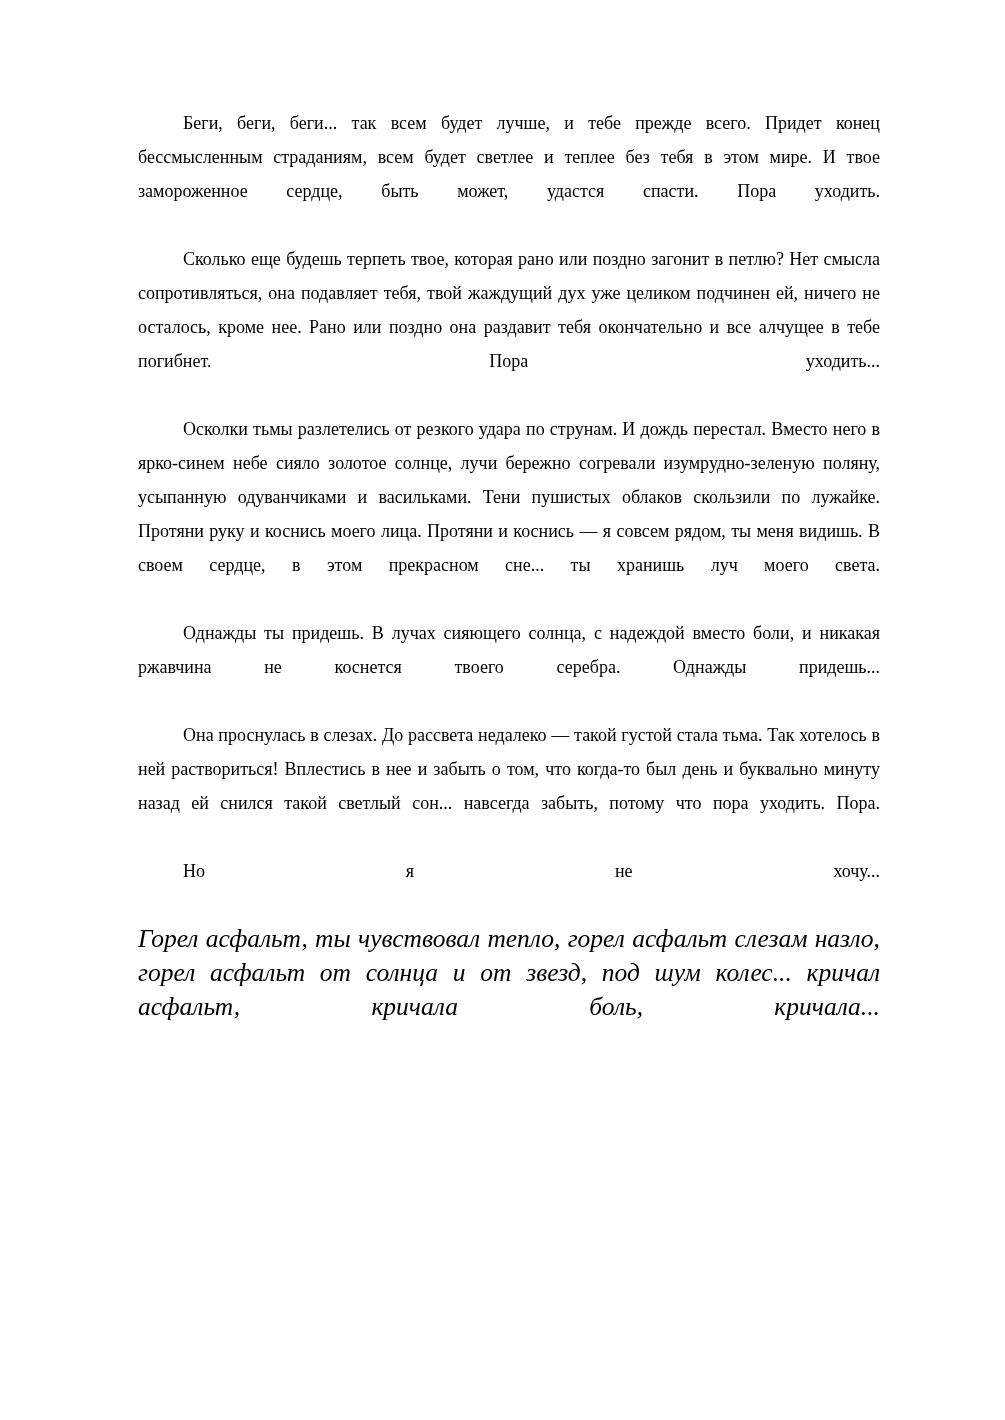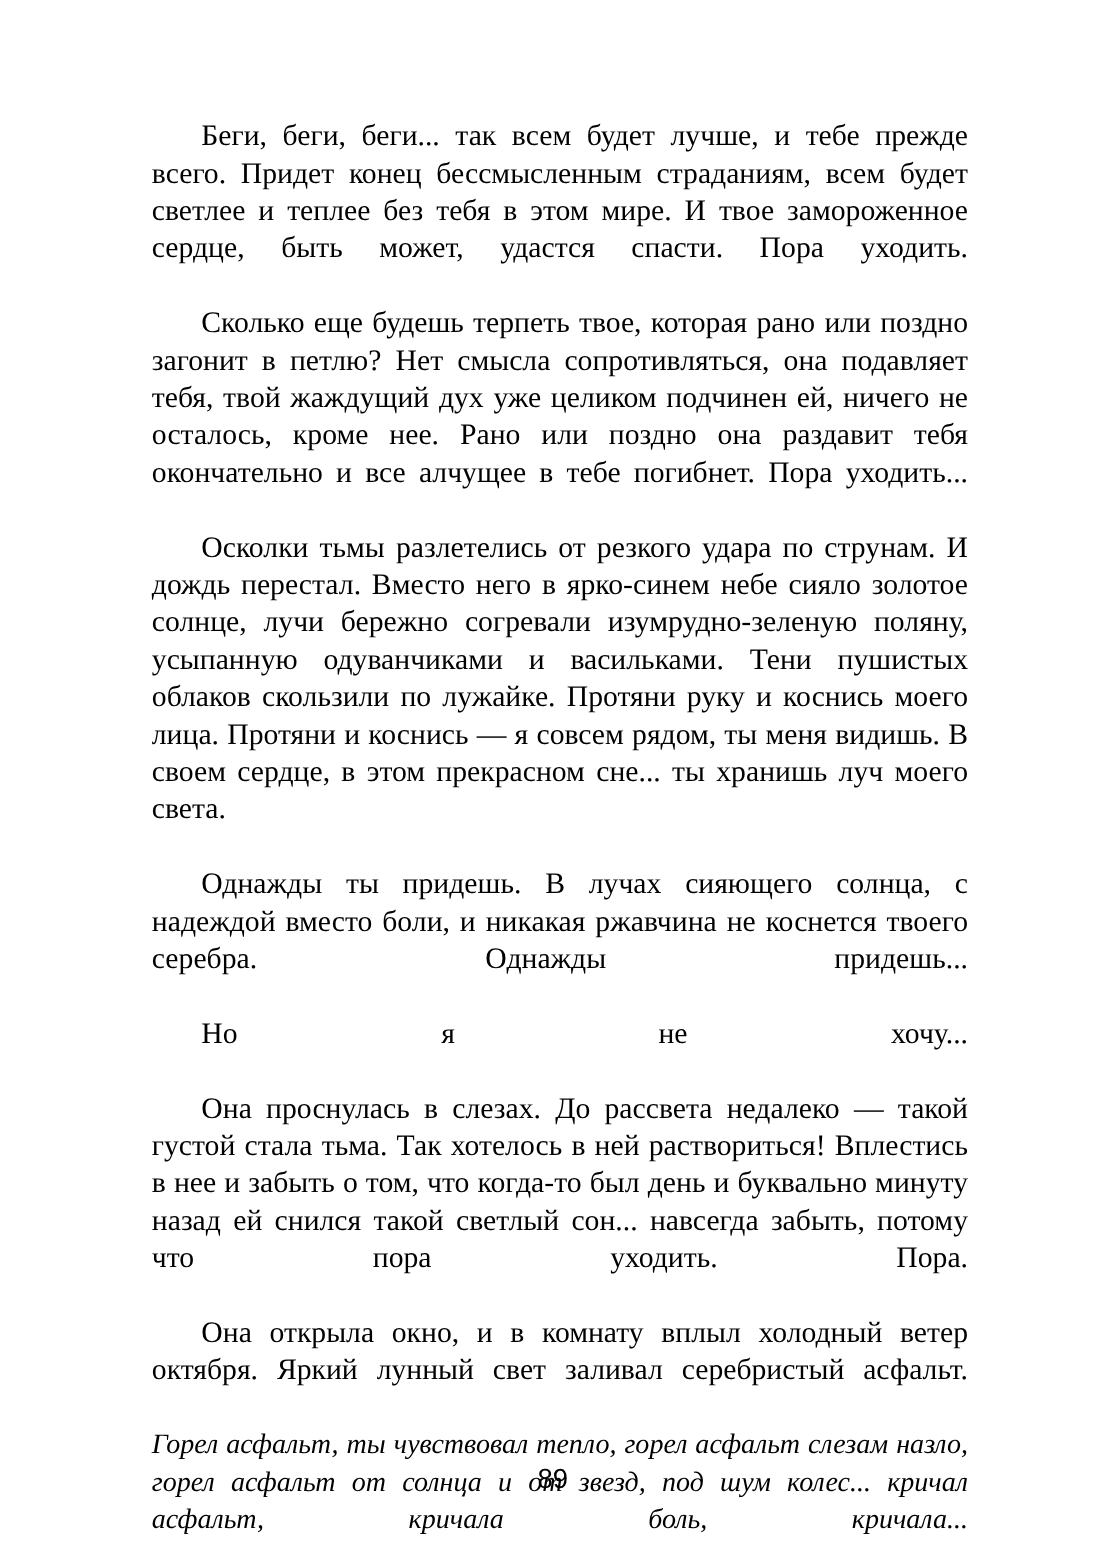--- a/index.html
+++ b/index.html
@@ -21,21 +21,21 @@
 
   .text-block {
     position: absolute;
     left: 138px;
     top: 106px;
     width: 742px;
   }
 
   .para {
     margin: 0;
-    font-size: 27px;
+    font-size: 18px;
     line-height: 34px;
     text-align: justify;
     text-justify: inter-word;
     text-indent: 45px;
     hyphens: manual;
     -webkit-hyphens: manual;
     color: #000000;
   }
 
   
@@ -82,25 +82,23 @@
 
     <p class="para">Беги, беги, беги... так всем будет лучше, и тебе прежде всего. Придет конец бессмысленным страданиям, всем будет светлее и теплее без тебя в этом мире. И твое замороженное сердце, быть может, удастся спасти. Пора уходить.</p>
 
     <p class="para">Сколько еще будешь терпеть твое, которая рано или поздно загонит в петлю? Нет смысла сопротивляться, она подавляет тебя, твой жаждущий дух уже целиком подчинен ей, ничего не осталось, кроме нее. Рано или поздно она раздавит тебя окончательно и все алчущее в тебе погибнет. Пора уходить...</p>
 
     <p class="para">Осколки тьмы разлетелись от резкого удара по струнам. И дождь перестал. Вместо него в ярко-синем небе сияло золотое солнце, лучи бережно согревали изумрудно-зеленую поляну, усыпанную одуванчиками и васильками. Тени пушистых облаков скользили по лужайке. Протяни руку и коснись моего лица. Протяни и коснись — я совсем рядом, ты меня видишь. В своем сердце, в этом прекрасном сне... ты хранишь луч моего света.</p>
 
     <p class="para">Однажды ты придешь. В лучах сияющего солнца, с надеждой вместо боли, и никакая ржавчина не коснется твоего серебра. Однажды придешь...</p>
 
 
+    <p class="para">Она проснулась в слезах. До рассвета недалеко — такой густой стала тьма. Так хотелось в ней раствориться! Вплестись в нее и забыть о том, что когда-то был день и буквально минуту назад ей снился такой светлый сон... навсегда забыть, потому что пора уходить. Пора.</p>
+
     <p class="para">Но я не хочу...</p>
 
-    <p class="para">Она проснулась в слезах. До рассвета недалеко — такой густой стала тьма. Так хотелось в ней раствориться! Вплестись в нее и забыть о том, что когда-то был день и буквально минуту назад ей снился такой светлый сон... навсегда забыть, потому что пора уходить. Пора.</p>
-
-    <p class="para">Она открыла окно, и в комнату вплыл холодный ветер октября. Яркий лунный свет заливал серебристый асфальт.</p>
 
     <p class="lyric">Горел асфальт, ты чувствовал тепло, горел асфальт слезам назло, горел асфальт от солнца и от звезд, под шум колес... кричал асфальт, кричала боль, кричала...</p>
 
   </div>
 
-  <div class="page-number">89</div>
 
 </div>
 
 </body></html>

